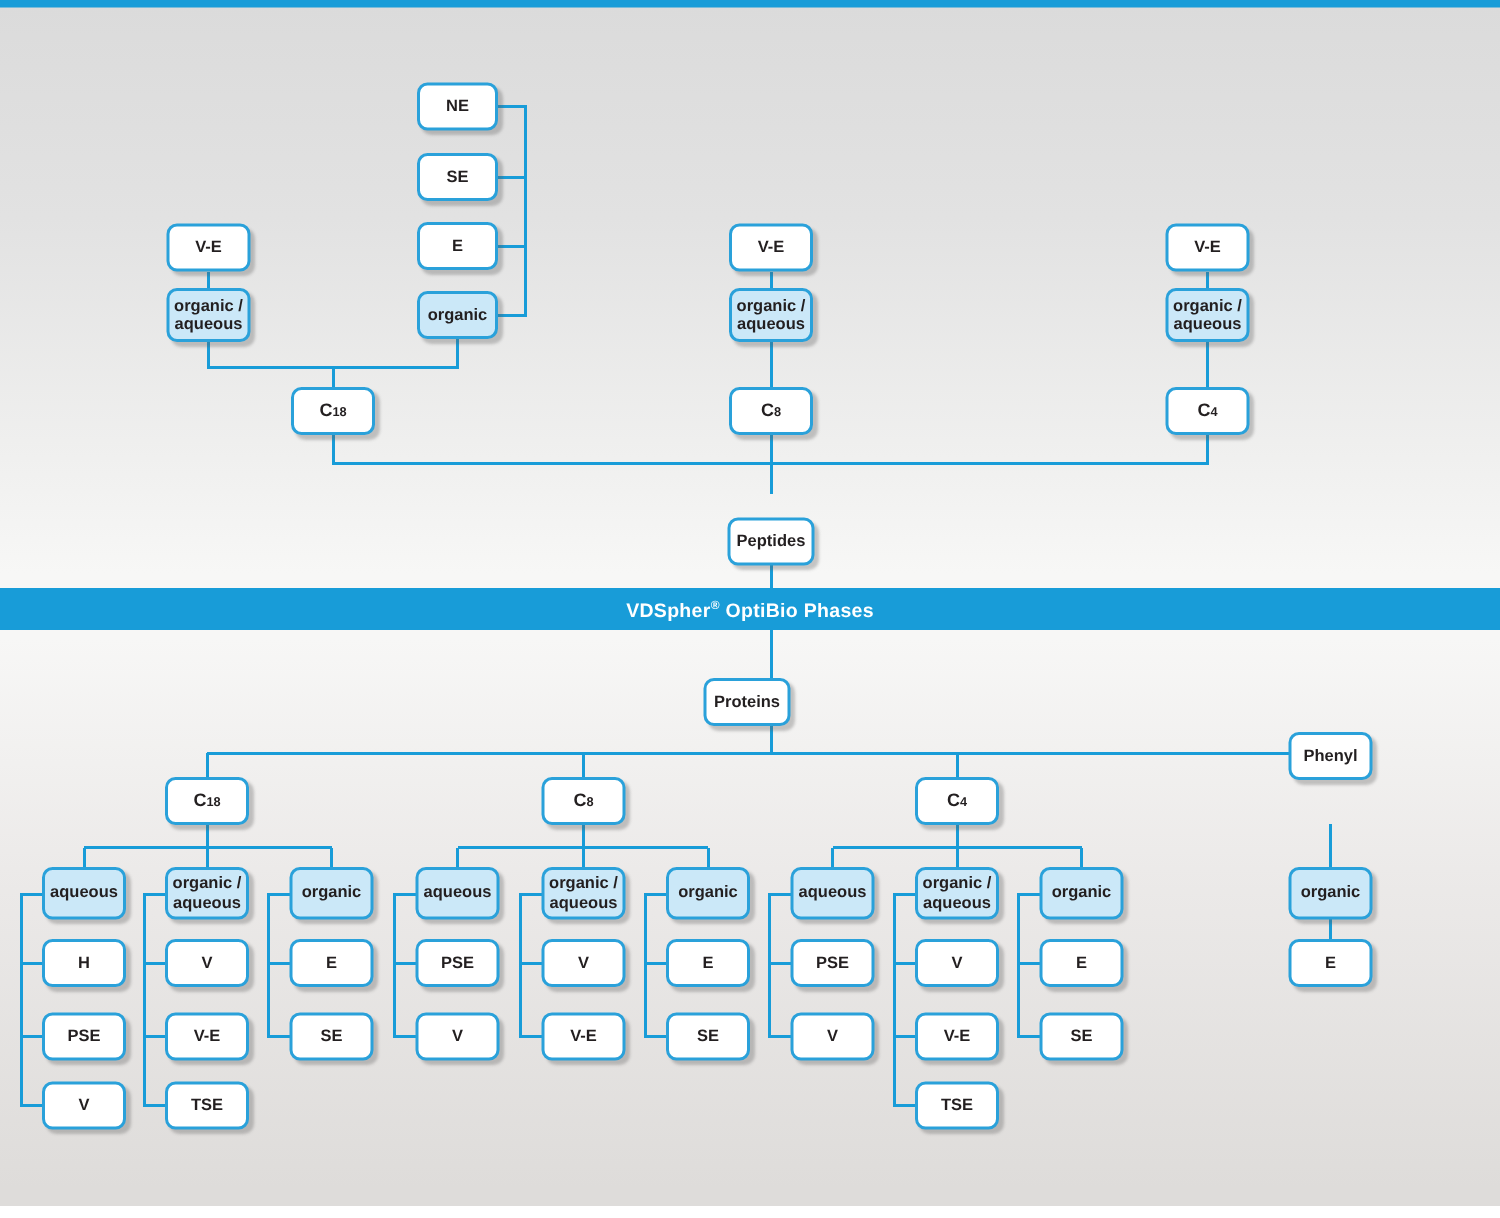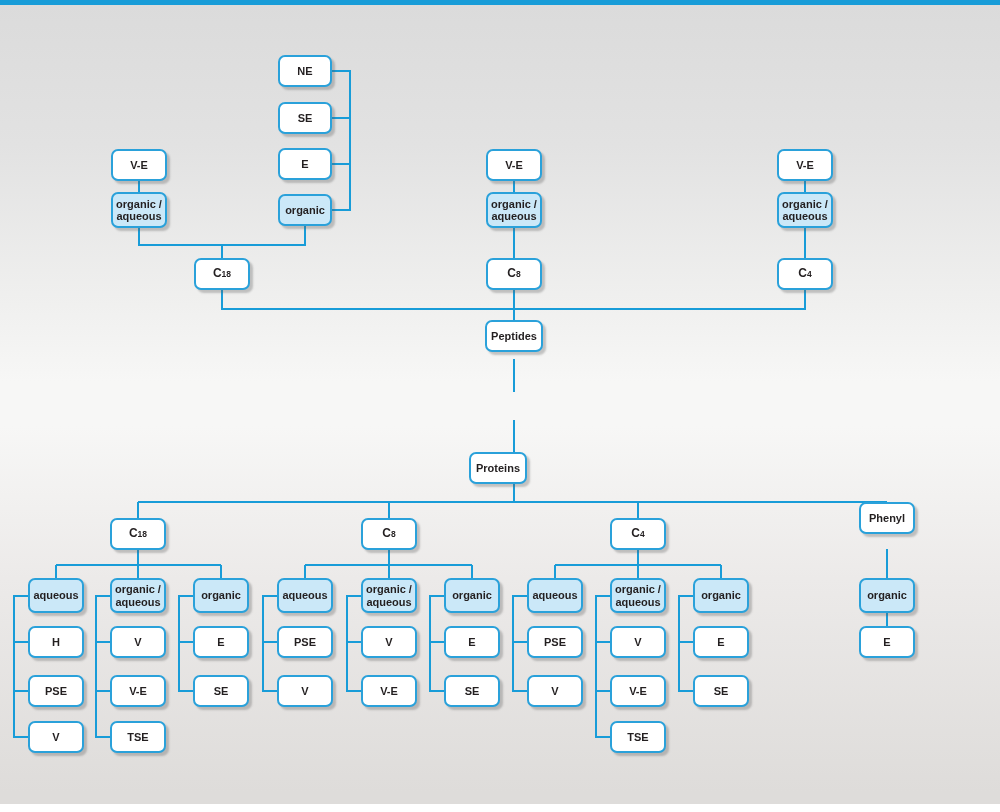--- a/index.html
+++ b/index.html
@@ -112,39 +112,42 @@
       <span>V-E</span>
     </div>
   <div class="b cat h36" style="left:777px;top:192px">
     <span>organic /</span>
     <span>aqueous</span>
   </div>
   <div class="b" style="left:777px;top:258px">
     <span style="font-size:12px"><span>C</span><span class="sub">4</span></span>
   </div>
 
-  <div class="b w58" style="left:485px;top:320px">
+  <div class="b w58" style="left:485px;top:345px">
       <span>Peptides</span>
     </div>
 
+  <div class="banner">
+    <span><span>VDSpher</span><span class="reg">®</span><span> OptiBio Phases</span></span>
+  </div>
 
   <div class="b w58" style="left:469px;top:452px">
       <span>Proteins</span>
     </div>
 
   <div class="b" style="left:110px;top:518px">
     <span style="font-size:12px"><span>C</span><span class="sub">18</span></span>
   </div>
   <div class="b" style="left:361px;top:518px">
     <span style="font-size:12px"><span>C</span><span class="sub">8</span></span>
   </div>
   <div class="b" style="left:610px;top:518px">
     <span style="font-size:12px"><span>C</span><span class="sub">4</span></span>
   </div>
-  <div class="b" style="left:859px;top:502px">
+  <div class="b" style="left:859px;top:488px">
       <span>Phenyl</span>
     </div>
 
   <div class="b cat h35" style="left:28px;top:578px">
       <span>aqueous</span>
     </div>
   <div class="b" style="left:28px;top:626px">
       <span>H</span>
     </div>
   <div class="b" style="left:28px;top:675px">

